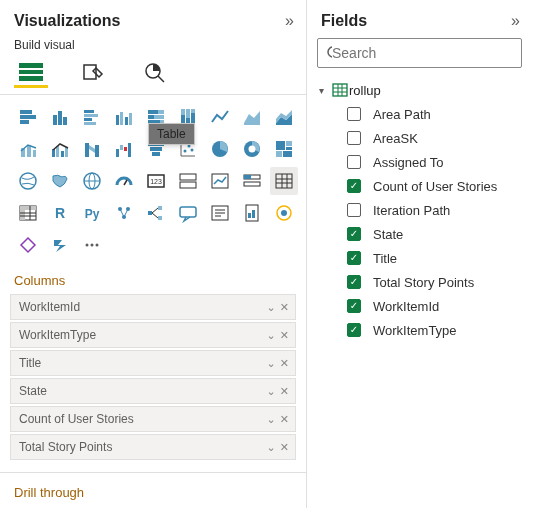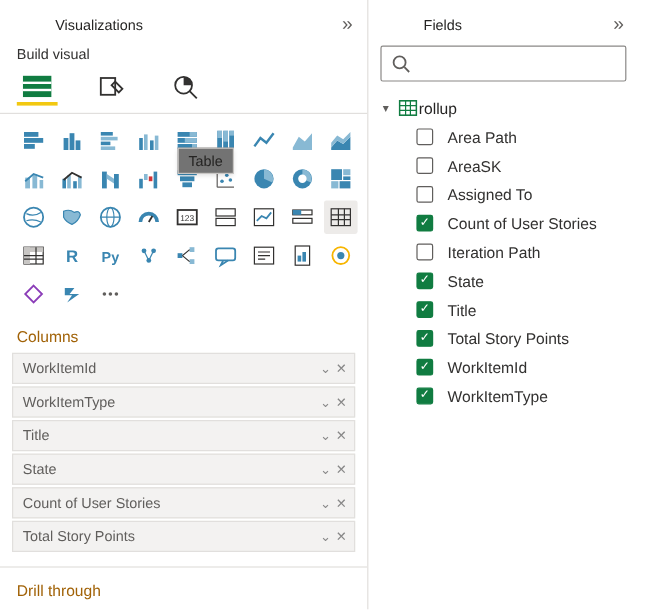--- a/index.html
+++ b/index.html
@@ -1,21 +1,21 @@
 <!DOCTYPE html>
 <html><head>
 <meta charset="utf-8">
 <style>
   * { box-sizing: border-box; margin: 0; padding: 0; }
   body { font-family: "Segoe UI", Arial, sans-serif; font-size: 13px; color: #252423; background: #fff; width: 551px; height: 508px; display: flex; }
   .pane { border-left: 1px solid #e1dfdd; padding: 8px 0 0 0; display: flex; flex-direction: column; }
   .pane.viz { width: 306px; border-left: none; }
   .pane.fields { width: 226px; }
   .pane-header { display: flex; align-items: center; justify-content: space-between; padding: 4px 12px 8px 14px; }
-  .pane-title { font-size: 12px; font-weight: 400; margin-left: 32px; }
+  .pane-title { font-size: 16px; font-weight: 700; }
   .chev { font-size: 16px; color: #605e5c; cursor: pointer; }
   .subhead { font-size: 12px; color: #323130; padding: 0 14px 6px 14px; }
   .build-tabs { display: flex; gap: 28px; padding: 0 14px 6px 14px; border-bottom: 1px solid #e1dfdd; }
   .bt { width: 34px; height: 30px; display: flex; align-items: center; justify-content: center; cursor: pointer; }
   .bt.active { border-bottom: 3px solid #f2c811; }
   .gallery { padding: 8px 10px 6px 14px; display: grid; grid-template-columns: repeat(9, 28px); gap: 4px 4px; position: relative; }
   .vis { width: 28px; height: 28px; display: flex; align-items: center; justify-content: center; cursor: pointer; border-radius: 2px; }
   .vis.sel { background: #edebe9; }
   .tooltip { position: absolute; background: #737373; border: 1px solid #c8c6c4; padding: 3px 8px; font-size: 12px; box-shadow: 0 2px 4px rgba(0,0,0,.15); z-index: 5; }
   .sect-title { font-size: 13px; padding: 8px 14px 6px 14px; color: #a16207; }
@@ -404,20 +404,21 @@
 <div class="pane fields">
   <div class="pane-header">
     <div class="pane-title">Fields</div>
     <div class="chev">»</div>
   </div>
   <div class="search">
     <svg width="16" height="16">
         <circle cx="7" cy="7" r="5" fill="none" stroke="#605e5c" stroke-width="1.5"></circle>
         <line x1="11" y1="11" x2="15" y2="15" stroke="#605e5c" stroke-width="1.5"></line>
       </svg>
+    <input type="text" placeholder="Search" style="">
   </div>
   <div class="tree">
     <div class="tnode">
       <span class="tcaret">▾</span>
       <span class="ticon">
         <svg width="16" height="14">
             <rect x="1" y="1" width="14" height="12" fill="none" stroke="#107c41" stroke-width="1.3"></rect>
             <line x1="1" y1="5" x2="15" y2="5" stroke="#107c41"></line>
             <line x1="1" y1="9" x2="15" y2="9" stroke="#107c41"></line>
             <line x1="6" y1="1" x2="6" y2="13" stroke="#107c41"></line>

